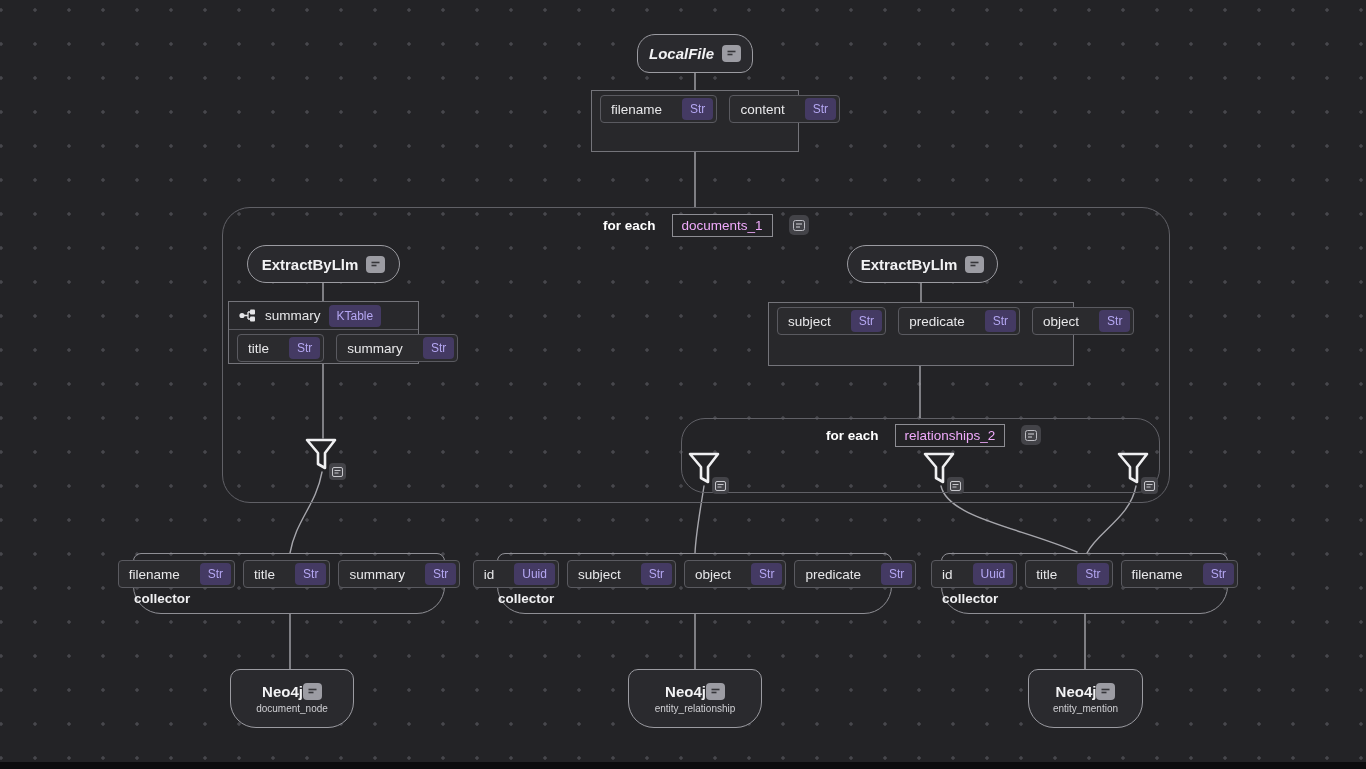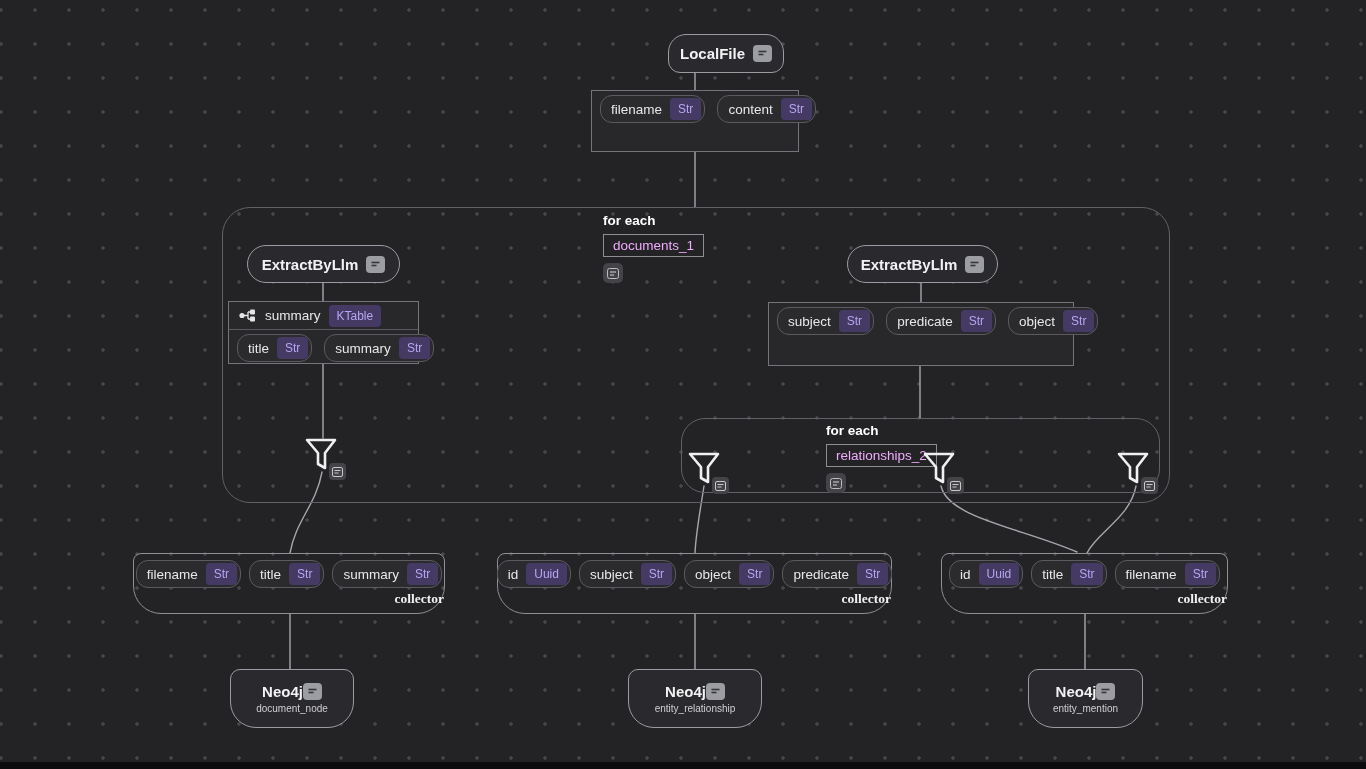--- a/index.html
+++ b/index.html
@@ -33,52 +33,52 @@
 
   .tbl{
     position:absolute;background:#28282b;border:1px solid #74747a;box-sizing:border-box;
   }
   .tbl-header{
     display:flex;align-items:center;gap:8px;height:27px;padding:0 10px;
     border-bottom:1px solid #5a5a60;font-size:13.5px;color:#e8e8ea;
   }
   .tbl-fields{display:flex;gap:12px;padding:4px 8px;align-items:center;}
   .chip{
-    display:flex;align-items:center;gap:8px;height:28px;
-    background:#2b2b2e;border:1px solid #5a5a60;border-radius:12px;
+    display:flex;align-items:center;gap:20px;height:28px;
+    background:#2b2b2e;border:1px solid #5a5a60;border-radius:4px;
     padding:0 3px 0 10px;box-sizing:border-box;font-size:13.5px;color:#e8e8ea;white-space:nowrap;
   }
   .badge{
     background:#443a63;color:#b5a7f3;font-size:12px;line-height:1;
     padding:5px 8px;border-radius:4px;white-space:nowrap;
   }
   .group-box{position:absolute;border:1px solid #606066;border-radius:28px;box-sizing:border-box;}
   .group-box.inner{border-radius:24px;}
-  .loop-label{position:absolute;display:flex;gap:6px;height:24px;flex-direction:column;}
+  .loop-label{position:absolute;display:flex;align-items:center;gap:16px;height:24px;}
   .loop-kw{font-weight:bold;font-size:13.5px;color:#ffffff;white-space:nowrap;}
   .loop-arg{
     border:1px solid #8d8d93;background:#232326;color:#f0abfc;font-size:13.5px;
     padding:3px 9px;white-space:nowrap;
   }
   .note-dark{
     width:20px;height:20px;border-radius:5px;background:#434348;
     display:flex;align-items:center;justify-content:center;flex:none;
   }
   .note-light{
     width:19px;height:17px;border-radius:4px;background:#9c9ca3;
     display:flex;align-items:center;justify-content:center;flex:none;
   }
   .funnel{position:absolute;width:44px;height:44px;}
   .funnel .note-dark{position:absolute;right:0;bottom:0;width:17px;height:17px;border-radius:4px;}
   .collector{
     position:absolute;border:1px solid #8f8f95;border-radius:8px 8px 28px 28px;
     box-sizing:border-box;
   }
   .collector .tbl-fields{justify-content:center;gap:8px;padding:6px 8px 2px 8px;}
-  .collector-label{text-align:right;font-weight:bold;font-size:13.5px;color:#f0f0f2;margin-top:1px;font-family:Liberation Serif, serif;}
+  .collector-label{text-align:left;font-weight:bold;font-size:13.5px;color:#f0f0f2;margin-top:1px;}
   .icon-svg{display:block;flex:none;}
 </style>
 </head>
 <body>
 
 <div class="canvas">
 
   <svg class="edges">
     <path d="M695,73 L695,90"></path>
     <path d="M695,152 L695,207"></path>
@@ -114,21 +114,21 @@
     <span class="loop-arg">relationships_2</span>
     <span class="note-dark">
       <svg class="icon-svg" width="12" height="11" viewBox="0 0 12 11">
           <rect x="0.5" y="0.5" width="11" height="10" rx="2" fill="none" stroke="#bcbcc2"></rect>
           <line x1="3" y1="4" x2="9" y2="4" stroke="#bcbcc2" stroke-width="1.2"></line>
           <line x1="3" y1="7" x2="7" y2="7" stroke="#bcbcc2" stroke-width="1.2"></line>
         </svg>
     </span>
   </div>
 
-  <div class="op-pill pill-src" style="left:668px;top:34px;width:116px;height:39px;">
+  <div class="op-pill pill-src" style="left:637px;top:34px;width:116px;height:39px;font-style:italic;">
     <span>LocalFile</span>
     <span class="note-light">
       <svg class="icon-svg" width="11" height="9" viewBox="0 0 11 9">
           <line x1="1.5" y1="2.5" x2="9.5" y2="2.5" stroke="#36363a" stroke-width="1.6"></line>
           <line x1="1.5" y1="5.5" x2="6.5" y2="5.5" stroke="#36363a" stroke-width="1.6"></line>
         </svg>
     </span>
   </div>
 
   <div class="tbl" style="left:591px;top:90px;width:208px;height:62px;">

